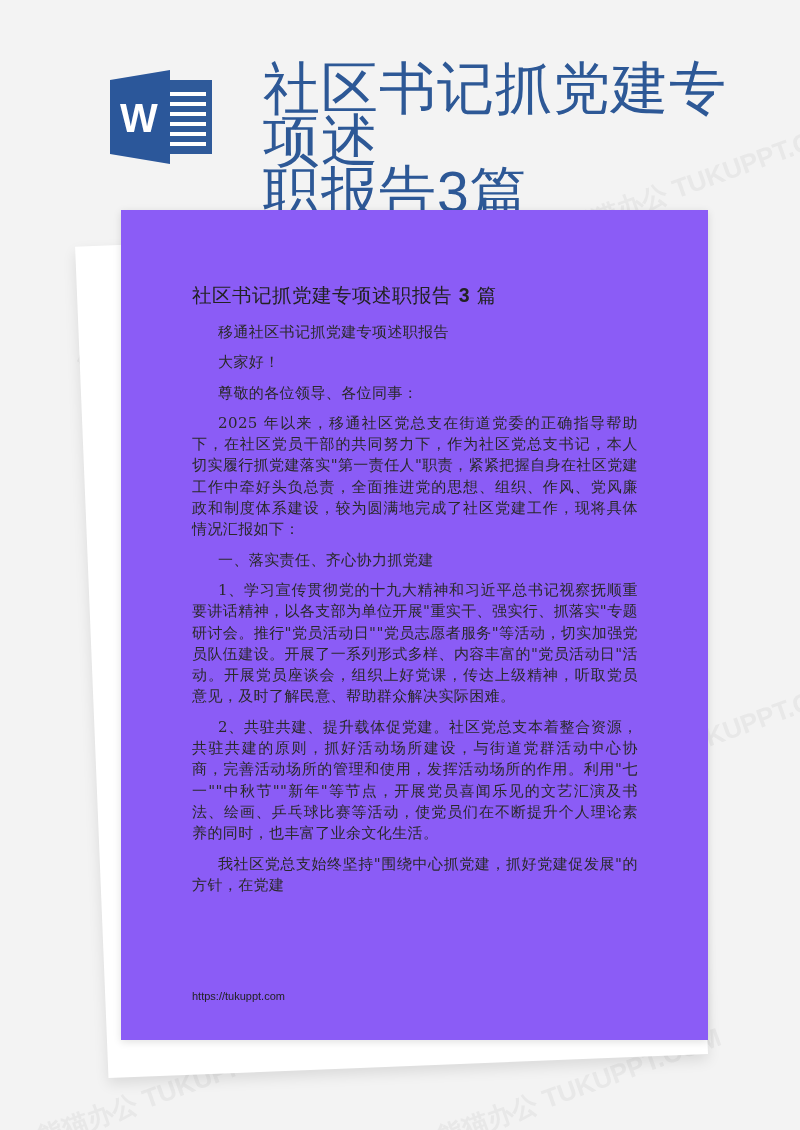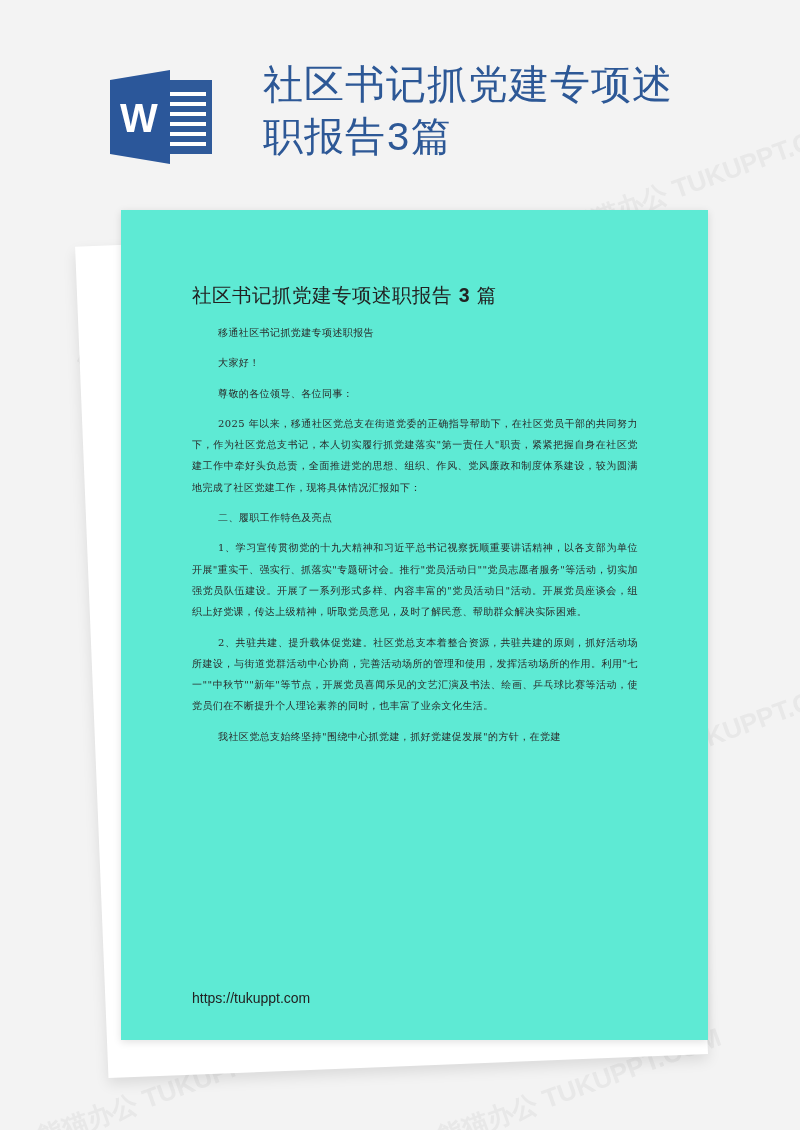--- a/index.html
+++ b/index.html
@@ -5,46 +5,46 @@
   html, body { margin: 0; padding: 0; }
   body {
     width: 800px; height: 1130px; position: relative; overflow: hidden;
     background: #f3f3f3;
     font-family: "DejaVu Serif", "Liberation Serif", serif;
   }
   .banner { position: absolute; left: 0; top: 0; width: 800px; height: 200px; }
   .word-icon { position: absolute; left: 110px; top: 70px; width: 104px; height: 94px; }
   .banner-title {
     position: absolute; left: 263px; top: 62px; width: 470px;
-    font-family: Liberation Mono, monospace;
-    font-size: 40px; line-height: 52px; color: #2d5896; letter-spacing: 1px;
+    font-family: Liberation Sans, sans-serif;
+    font-size: 57px; line-height: 52px; color: #2d5896; letter-spacing: 1px;
   }
   .paper-back {
     position: absolute; left: 108px; top: 222px; width: 600px; height: 832px;
     background: #ffffff; transform: rotate(-2.3deg); transform-origin: 100% 100%;
     box-shadow: 0 6px 14px rgba(0,0,0,0.10);
   }
   .paper {
     position: absolute; left: 121px; top: 210px; width: 587px; height: 830px;
-    background: #5eead4; box-shadow: 0 2px 8px rgba(0,0,0,0.12);
+    background: #8b5cf6; box-shadow: 0 2px 8px rgba(0,0,0,0.12);
   }
   .doc-title {
     position: absolute; left: 71px; top: 72px;
     font-size: 19.5px; color: #222; letter-spacing: 0.5px;
     font-family: "DejaVu Serif", "Liberation Serif", serif;
   }
   .doc-title b { font-family: "Liberation Sans", sans-serif; }
   .body { position: absolute; left: 71px; top: 112px; width: 446px; color: #2a2a2a; }
   .p {
-    font-size: 10px; line-height: 21.3px; margin: 0 0 9px 0;
+    font-size: 15px; line-height: 21.3px; margin: 0 0 9px 0;
     text-indent: 26px; text-align: justify; letter-spacing: 0.4px;
   }
   .footer-url {
     position: absolute; left: 71px; top: 780px;
-    font-family: "Liberation Sans", sans-serif; font-size: 14px; color: #222;
+    font-family: "Liberation Sans", sans-serif; font-size: 11px; color: #222;
   }
   .wm {
     position: absolute; font-family: "Liberation Sans", sans-serif; font-weight: bold;
     font-size: 26px; color: rgba(200,200,200,0.25); transform: rotate(-20deg);
     white-space: nowrap; pointer-events: none;
   }
 </style>
 </head>
 <body>
 
@@ -81,19 +81,19 @@
 
 <div class="paper">
   <div class="doc-title">
     <span>社区书记抓党建专项述职报告 </span><b>3</b><span> 篇</span>
   </div>
   <div class="body">
     <p class="p">移通社区书记抓党建专项述职报告</p>
     <p class="p">大家好！</p>
     <p class="p">尊敬的各位领导、各位同事：</p>
     <p class="p">2025 年以来，移通社区党总支在街道党委的正确指导帮助下，在社区党员干部的共同努力下，作为社区党总支书记，本人切实履行抓党建落实"第一责任人"职责，紧紧把握自身在社区党建工作中牵好头负总责，全面推进党的思想、组织、作风、党风廉政和制度体系建设，较为圆满地完成了社区党建工作，现将具体情况汇报如下：</p>
-    <p class="p">二、履职工作特色及亮点</p>
+    <p class="p">一、落实责任、齐心协力抓党建</p>
     <p class="p">1、学习宣传贯彻党的十九大精神和习近平总书记视察抚顺重要讲话精神，以各支部为单位开展"重实干、强实行、抓落实"专题研讨会。推行"党员活动日""党员志愿者服务"等活动，切实加强党员队伍建设。开展了一系列形式多样、内容丰富的"党员活动日"活动。开展党员座谈会，组织上好党课，传达上级精神，听取党员意见，及时了解民意、帮助群众解决实际困难。</p>
     <p class="p">2、共驻共建、提升载体促党建。社区党总支本着整合资源，共驻共建的原则，抓好活动场所建设，与街道党群活动中心协商，完善活动场所的管理和使用，发挥活动场所的作用。利用"七一""中秋节""新年"等节点，开展党员喜闻乐见的文艺汇演及书法、绘画、乒乓球比赛等活动，使党员们在不断提升个人理论素养的同时，也丰富了业余文化生活。</p>
     <p class="p">我社区党总支始终坚持"围绕中心抓党建，抓好党建促发展"的方针，在党建</p>
   </div>
   <div class="footer-url">https://tukuppt.com</div>
 </div>
 
 </body></html>

